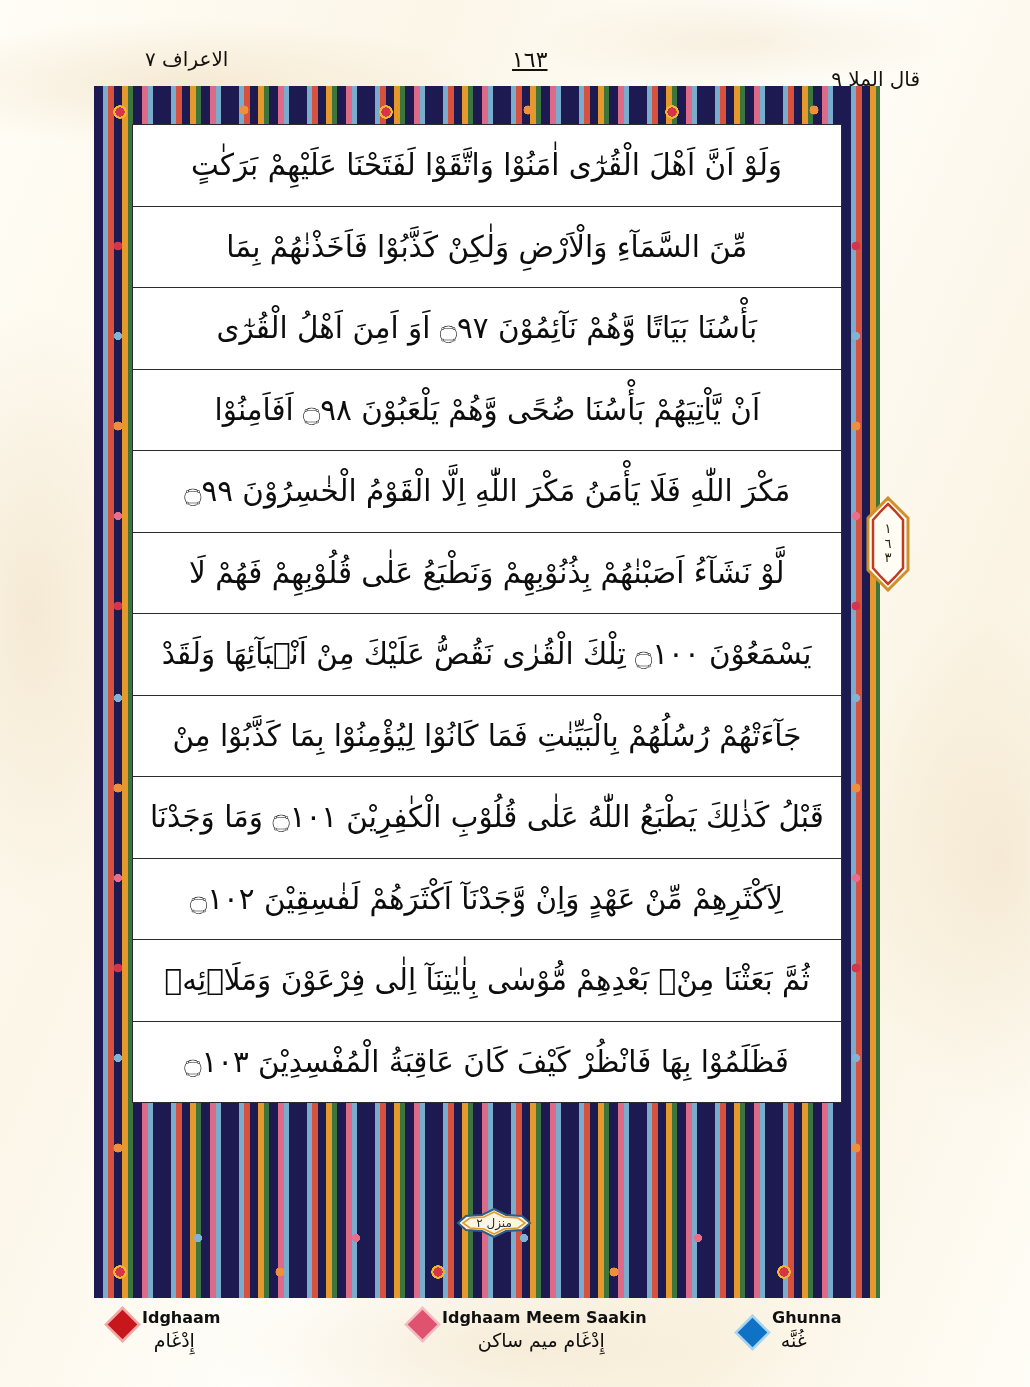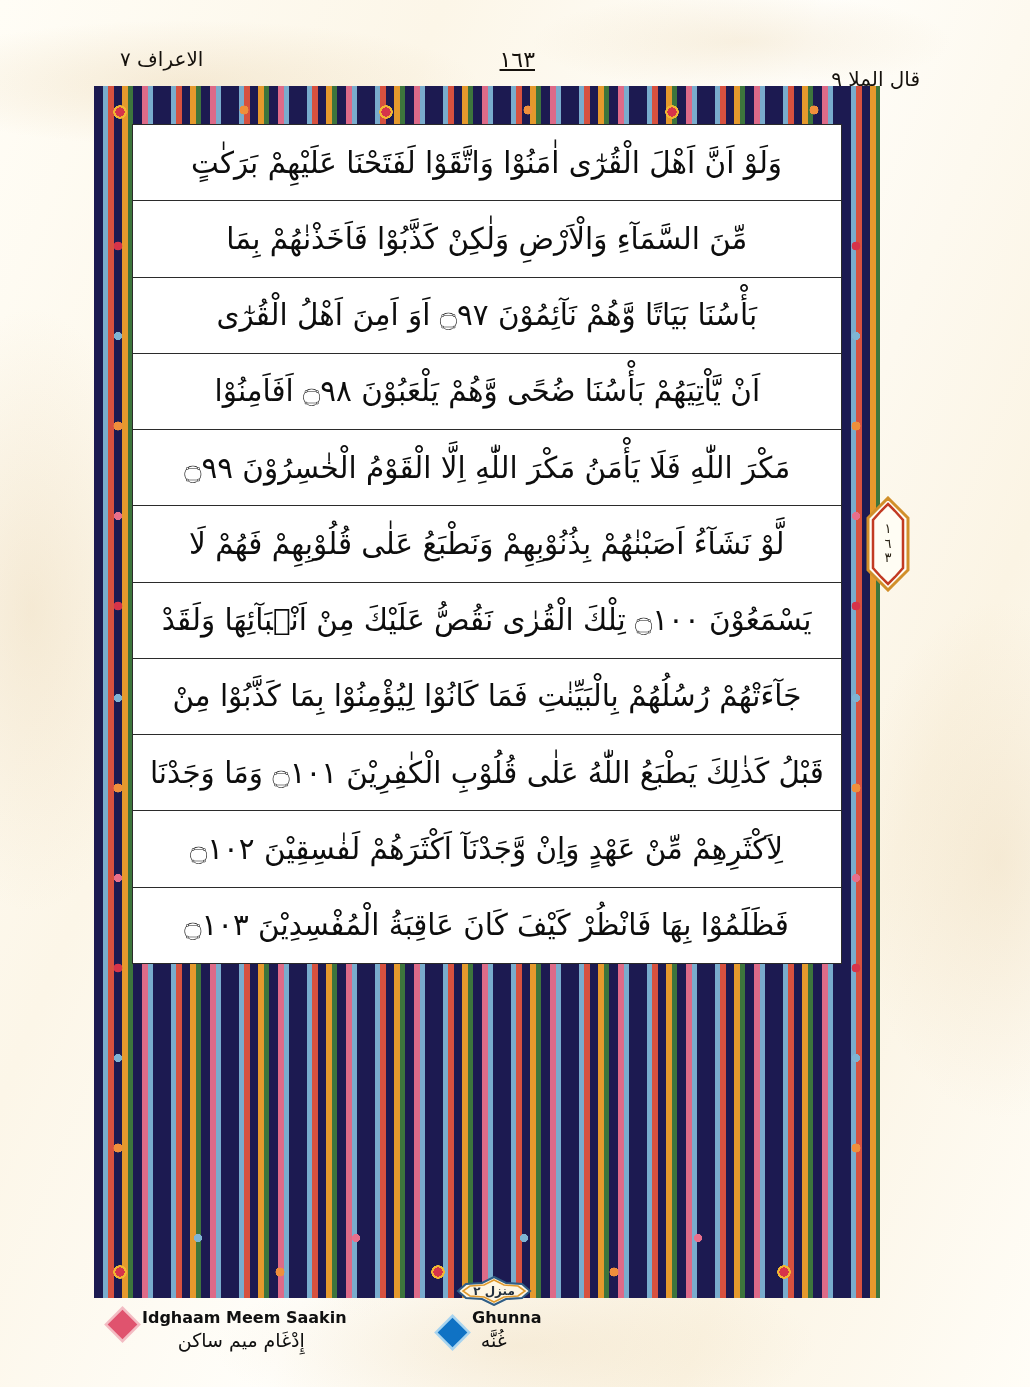--- a/index.html
+++ b/index.html
@@ -29,21 +29,21 @@
     display: flex; align-items: center; justify-content: space-between;
     direction: rtl;
   }
   .hdr-txt {
     font-family: "DejaVu Sans", sans-serif;
     font-size: 20px; color: #15110c; white-space: nowrap;
     letter-spacing: 0px;
   }
   .hdr-juz { font-size: 20px; margin-top: 40px; }
   .hdr-page { font-size: 22px; letter-spacing: 1px; text-decoration: underline; }
-  .hdr-sura { font-size: 20px; }
+  .hdr-sura { font-size: 20px; margin-left: 25px; }
 
   .frame-bg {
     position: absolute;
     left: 94px; top: 86px; width: 786px; height: 1212px;
     background: #1b1a4e;
     overflow: hidden;
   }
   
   .frame-bg::before {
     content: "";
@@ -111,21 +111,21 @@
       radial-gradient(circle 10px at 762px 702px, #ef8f3c 0 44%, rgba(0,0,0,0) 46%),
       radial-gradient(circle 9px at 762px 792px, #e86f8c 0 46%, rgba(0,0,0,0) 48%),
       radial-gradient(circle 10px at 762px 882px, #d6344a 0 42%, rgba(0,0,0,0) 46%),
       radial-gradient(circle 9px at 762px 972px, #7fb4d4 0 46%, rgba(0,0,0,0) 48%),
       radial-gradient(circle 10px at 762px 1062px, #ef8f3c 0 44%, rgba(0,0,0,0) 46%);
   }
 
   
   .text-panel {
     position: absolute;
-    left: 132px; top: 124px; width: 710px; height: 840px;
+    left: 132px; top: 124px; width: 710px; height: 979px;
     background: #ffffff;
     border: 1.5px solid #2b2b2b;
     box-sizing: border-box;
     z-index: 5;
   }
 
   .lines { position: absolute; inset: 0; display: flex; flex-direction: column; }
   .qline {
     flex: 1 1 0;
     border-bottom: 1.3px solid #2b2b2b;
@@ -151,23 +151,23 @@
   }
   .side-marker .nums {
     position: absolute; inset: 0;
     display: flex; flex-direction: column;
     align-items: center; justify-content: center;
     font-size: 13px; color: #2b2417; line-height: 1.12;
   }
 
   
   .manzil {
-    position: absolute; left: 456px; top: 1276px;
+    position: absolute; left: 456px; top: 1208px;
     width: 76px; height: 30px; z-index: 7;
-    display: flex; align-items: center; justify-content: center; font-weight: bold;
+    display: flex; align-items: center; justify-content: center;
   }
   .manzil .mz-label {
     position: absolute; font-size: 12px; color: #24313f;
     letter-spacing: 0px; white-space: nowrap;
   }
 
   
   .legend {
     position: absolute; left: 112px; top: 1310px; width: 820px; height: 68px;
     display: flex; align-items: flex-start;
@@ -226,20 +226,23 @@
         <div class="qline">
           <div class="qtext">جَآءَتْهُمْ رُسُلُهُمْ بِالْبَيِّنٰتِ فَمَا كَانُوْا لِيُؤْمِنُوْا بِمَا كَذَّبُوْا مِنْ</div>
         </div>
         <div class="qline">
           <div class="qtext">قَبْلُ كَذٰلِكَ يَطْبَعُ اللّٰهُ عَلٰى قُلُوْبِ الْكٰفِرِيْنَ ۝١٠١ وَمَا وَجَدْنَا</div>
         </div>
         <div class="qline">
           <div class="qtext">لِاَكْثَرِهِمْ مِّنْ عَهْدٍ وَاِنْ وَّجَدْنَآ اَكْثَرَهُمْ لَفٰسِقِيْنَ ۝١٠٢</div>
         </div>
         <div class="qline">
+          <div class="qtext">ثُمَّ بَعَثْنَا مِنْۢ بَعْدِهِمْ مُّوْسٰى بِاٰيٰتِنَآ اِلٰى فِرْعَوْنَ وَمَلَا۟ئِهٖ</div>
+        </div>
+        <div class="qline">
           <div class="qtext">فَظَلَمُوْا بِهَا فَانْظُرْ كَيْفَ كَانَ عَاقِبَةُ الْمُفْسِدِيْنَ ۝١٠٣</div>
         </div>
       </div>
   </div>
 
   <div class="side-marker">
     <svg width="44" height="96" viewBox="0 0 44 96">
       <path d="M22 2 L32 12 L42 22 L42 74 L32 84 L22 94 L12 84 L2 74 L2 22 L12 12 Z" fill="#fffdf4" stroke="#d18f2a" stroke-width="3"></path>
       <path d="M22 8 L29 15 L37 24 L37 72 L29 81 L22 88 L15 81 L7 72 L7 24 L15 15 Z" fill="none" stroke="#c23a22" stroke-width="2.5"></path>
     </svg>
@@ -253,20 +256,27 @@
   <div class="manzil">
     <svg width="76" height="30" viewBox="0 0 76 30">
       <path d="M38 1 L50 7 L66 8 L74 15 L66 22 L50 23 L38 29 L26 23 L10 22 L2 15 L10 8 L26 7 Z" fill="#fdf6e4" stroke="#2f5d86" stroke-width="2"></path>
       <path d="M38 4 L48 9 L62 10 L69 15 L62 20 L48 21 L38 26 L28 21 L14 20 L7 15 L14 10 L28 9 Z" fill="none" stroke="#e09a2d" stroke-width="1.6"></path>
     </svg>
     <div class="mz-label">منزل ٢</div>
   </div>
 
   <div class="legend">
 
+    <div class="leg-item leg-1">
+      <span class="diamond d-red"></span>
+      <span class="leg-txt">
+        <span class="leg-en">Idghaam</span>
+        <span class="leg-ar">إِدْغَام</span>
+      </span>
+    </div>
 
     <div class="leg-item leg-2">
       <span class="diamond d-rose"></span>
       <span class="leg-txt">
         <span class="leg-en">Idghaam Meem Saakin</span>
         <span class="leg-ar">إِدْغَام ميم ساكن</span>
       </span>
     </div>
 
     <div class="leg-item leg-3">

